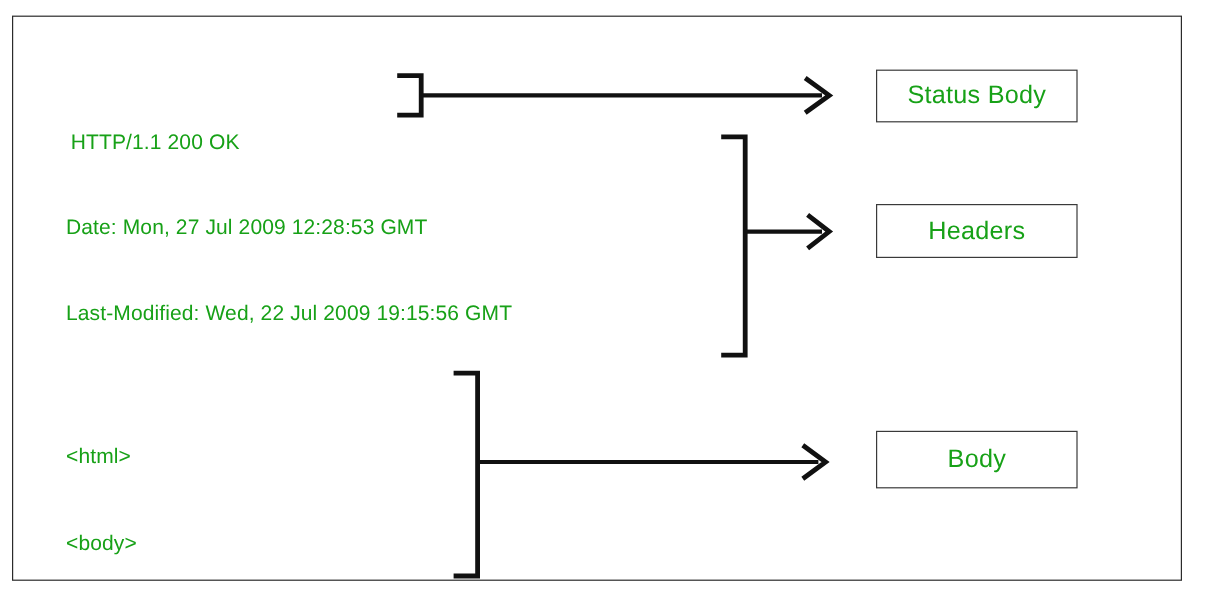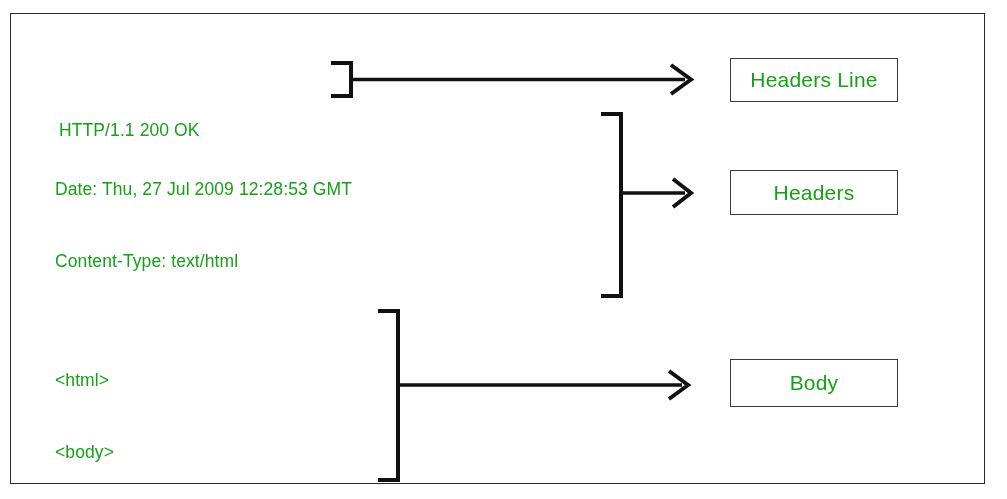--- a/index.html
+++ b/index.html
@@ -33,21 +33,21 @@
     position: absolute;
     color: #17a117;
     font-family: "Liberation Sans", sans-serif;
     font-size: 17.5px;
     line-height: 24px;
     white-space: pre;
     letter-spacing: 0.1px;
   }
   #status-line-text {
     left: 48px;
-    top: 56px;
+    top: 44px;
   }
   #headers-text {
     left: 44px;
     top: 115px;
   }
   #body-text {
     left: 44px;
     top: 306px;
   }
   .msg-line {
@@ -118,22 +118,22 @@
 <body>
 
 <div id="canvas">
   <div id="frame">
 
     <div class="msg-text" id="status-line-text">
       <span class="msg-line">HTTP/1.1 200 OK</span>
     </div>
 
     <div class="msg-text" id="headers-text">
-      <span class="msg-line">Date: Thu, 27 Jul 2009 12:28:53 GMT</span>
-      <span class="msg-line">Content-Type: text/html</span>
+      <span class="msg-line">Date: Mon, 27 Jul 2009 12:28:53 GMT</span>
+      <span class="msg-line">Last-Modified: Wed, 22 Jul 2009 19:15:56 GMT</span>
       
     </div>
 
     <div class="msg-text" id="body-text">
       <span class="msg-line">&lt;html&gt;</span>
       <span class="msg-line">&lt;body&gt;</span>
       
       
       
     </div>
@@ -159,21 +159,21 @@
 
     <div class="connector" id="connector-body">
       <svg width="330" height="190" viewBox="0 0 330 190">
         <path class="stroke-dark" stroke-width="4" stroke-linecap="butt" d="M 4 9 L 24 9 L 24 178 L 4 178"></path>
         <line class="stroke-dark" stroke-width="3.5" x1="24" y1="83" x2="308" y2="83"></line>
         <path class="stroke-dark" stroke-width="4" stroke-linecap="butt" stroke-linejoin="miter" d="M 295 69 L 314 83 L 295 97"></path>
       </svg>
     </div>
 
     <div class="label-box" id="box-status-line">
-      <span>Headers Line</span>
+      <span>Status Body</span>
     </div>
     <div class="label-box" id="box-body">
       <span>Body</span>
     </div>
     <div class="label-box" id="box-headers">
       <span>Headers</span>
     </div>
 
   </div>
 </div>

